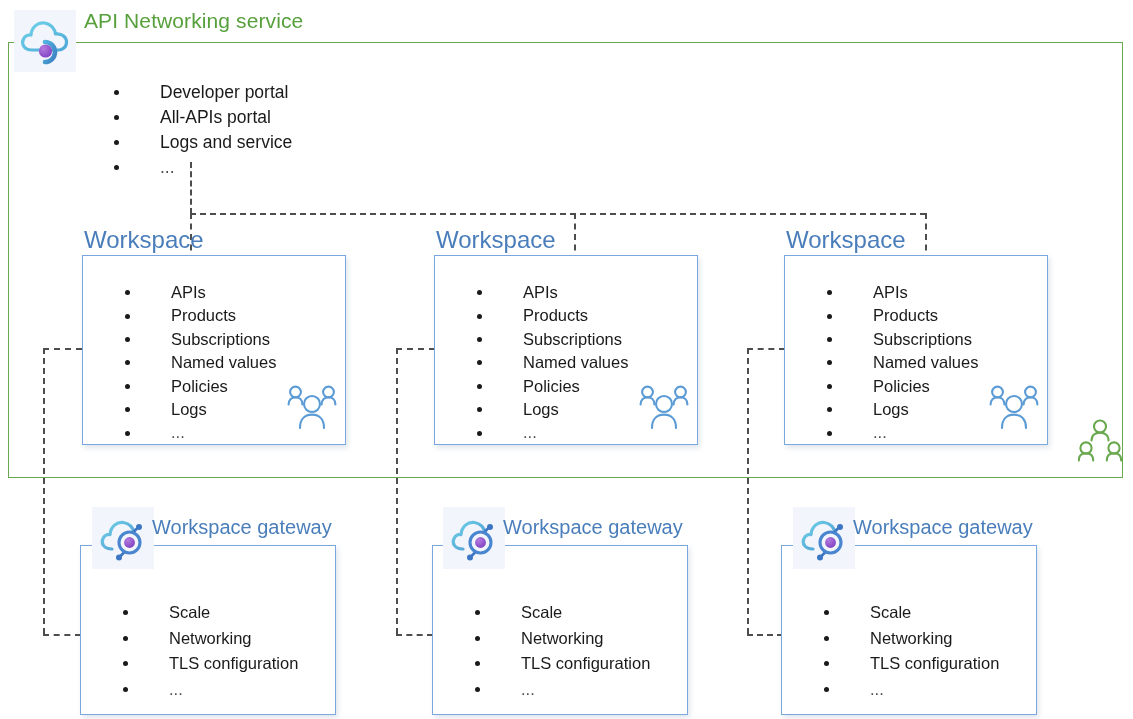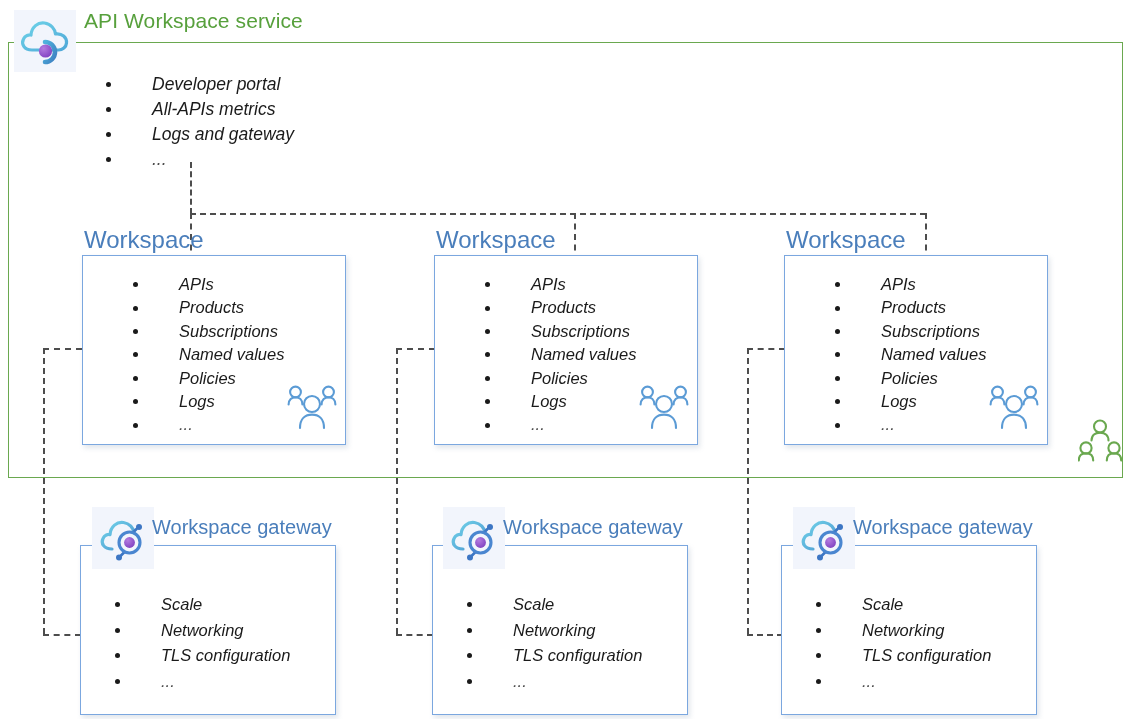--- a/index.html
+++ b/index.html
@@ -9,36 +9,36 @@
 
   #stage{position:absolute;left:0;top:0;width:1133px;height:719px;}
 
   
   .service-box{position:absolute;left:8px;top:42px;width:1115px;height:436px;
                border:1.6px solid #6AA84F;background:#ffffff;box-sizing:border-box;}
   .service-title{position:absolute;left:84px;top:9px;font-size:21px;color:#57A03C;
                  letter-spacing:.1px;white-space:nowrap;}
 
   
-  .bullets{list-style:none;margin:0;padding:0;font-style:italic;}
+  .bullets{list-style:none;margin:8px;padding:0;}
   .bullets li{position:relative;padding-left:56px;white-space:nowrap;color:#1a1a1a;}
   .bullets li:before{content:"";position:absolute;left:10px;top:50%;
       width:5px;height:5px;margin-top:-2.5px;border-radius:50%;background:#1a1a1a;}
   .bullets li.ellipsis{color:#4d4d4d;}
 
   
   .service-bullets{position:absolute;left:96px;top:72px;font-size:17.5px;}
   .service-bullets li{line-height:25px;}
 
   
   .ws-label{position:absolute;font-size:24px;color:#4A7EBB;white-space:nowrap;}
   .ws-box{position:absolute;width:264px;height:190px;border:1.3px solid #7BA7DF;
           background:#ffffff;box-sizing:border-box;
           box-shadow:2px 3px 5px rgba(120,140,170,.22);}
-  .ws-bullets{position:absolute;left:40px;top:17px;font-size:16.5px;}
+  .ws-bullets{position:absolute;left:24px;top:17px;font-size:16.5px;}
   .ws-bullets li{line-height:23.4px;}
 
   
   .gw-label{position:absolute;font-size:20px;color:#4A7EBB;white-space:nowrap;}
   .gw-box{position:absolute;width:256px;height:170px;border:1.3px solid #7BA7DF;
           background:#ffffff;box-sizing:border-box;
           box-shadow:2px 3px 5px rgba(120,140,170,.22);}
   .gw-bullets{position:absolute;left:24px;top:46px;font-size:16.5px;}
   .gw-bullets li{line-height:25.5px;}
 
@@ -52,21 +52,21 @@
   .dash-h{position:absolute;height:0;border-top:2px dashed #4d4d4d;}
   .dash-v{position:absolute;width:0;border-left:2px dashed #4d4d4d;}
 </style>
 </head>
 <body>
 
 <div id="stage">
 
   <div class="service-box"></div>
 
-  <div class="service-title">API Workspace service</div>
+  <div class="service-title">API Networking service</div>
 
   <div class="icon-tile" style="left:14px;top:10px;width:62px;height:62px;">
     <svg width="62" height="62" viewBox="0 0 62 62" aria-hidden="true">
       <defs>
         <linearGradient id="apimCloud" x1="0" y1="0" x2="1" y2="1">
           <stop offset="0" stop-color="#6FD3E8"></stop>
           <stop offset="1" stop-color="#4FA8D8"></stop>
         </linearGradient>
         <linearGradient id="apimArc" x1="0" y1="0" x2="1" y2="1">
           <stop offset="0" stop-color="#4FB3DD"></stop>
@@ -80,22 +80,22 @@
       <path d="M18 40 C10 40 7 34 9.5 29 C11 25.5 15 24.5 17 25
                C17.5 17 24 12 30.5 13 C37 14 41 19 41.5 24
                C48 23 53 27.5 52.5 33 C52.2 37 48.5 40 44.5 40 Z" fill="none" stroke="url(#apimCloud)" stroke-width="3.2" stroke-linejoin="round" stroke-linecap="round"></path>
       <path d="M31 32 A10 10 0 1 1 31 52" fill="none" stroke="url(#apimArc)" stroke-width="4.6" stroke-linecap="round"></path>
       <circle cx="31.5" cy="41" r="6.6" fill="url(#apimDot)"></circle>
     </svg>
   </div>
 
   <ul class="service-bullets bullets">
     <li>Developer portal</li>
-    <li>All-APIs metrics</li>
-    <li>Logs and gateway</li>
+    <li>All-APIs portal</li>
+    <li>Logs and service</li>
     <li class="ellipsis">...</li>
   </ul>
 
   <div class="green-people" style="left:1078px;top:418px;">
     <svg width="44" height="52" viewBox="0 0 44 52" aria-hidden="true">
       <g fill="none" stroke="#6AA84F" stroke-width="2.1" stroke-linecap="round" stroke-linejoin="round">
         <circle cx="22" cy="8.5" r="6"></circle>
         <path d="M13.5 22.5 C13.5 17.2 17.3 14.6 22 14.6 C26.7 14.6 30.5 17.2 30.5 22.5"></path>
         <circle cx="8" cy="30" r="5.6"></circle>
         <path d="M0.8 42.5 C0.8 37.5 4 35.2 8 35.2 C12 35.2 15.2 37.5 15.2 42.5"></path>

